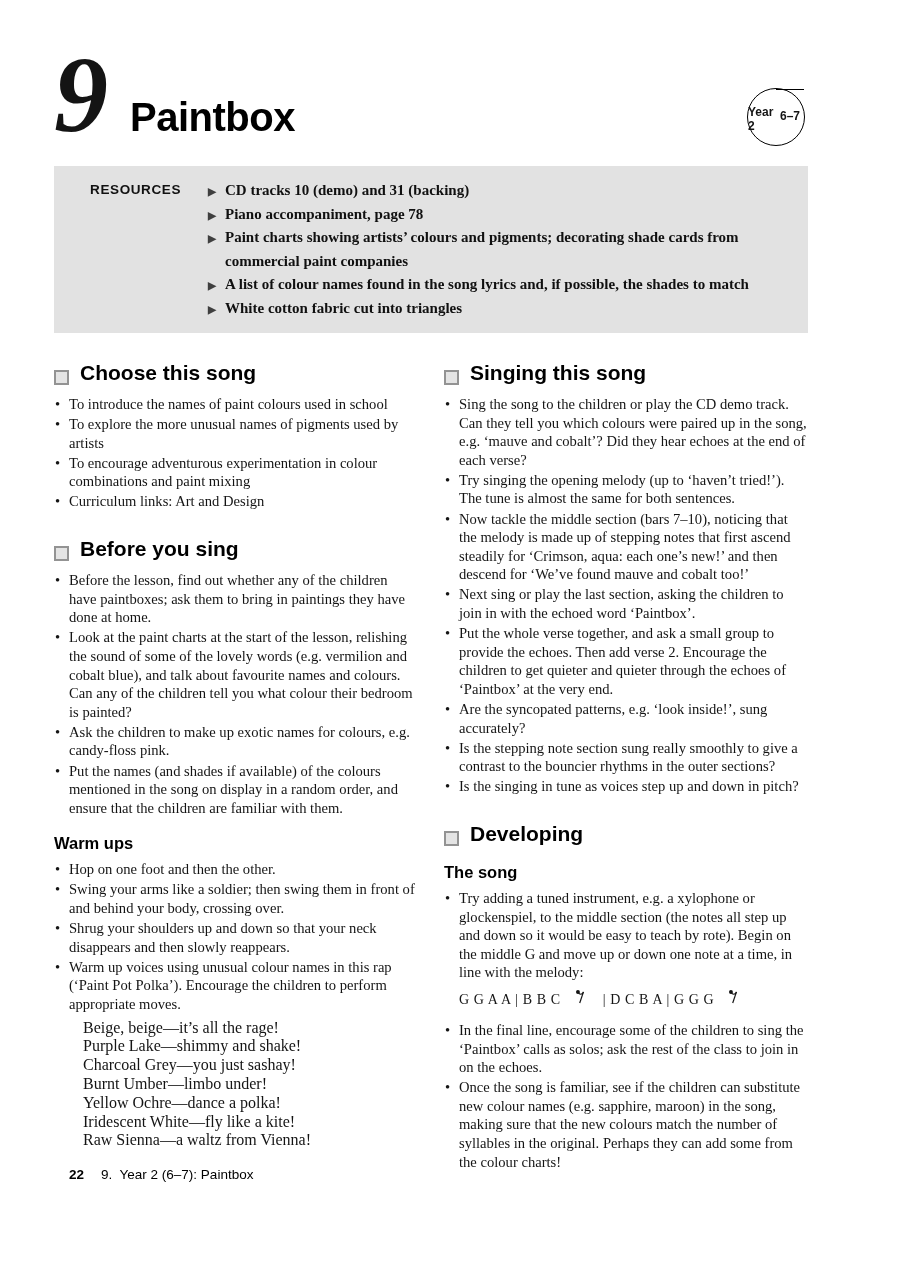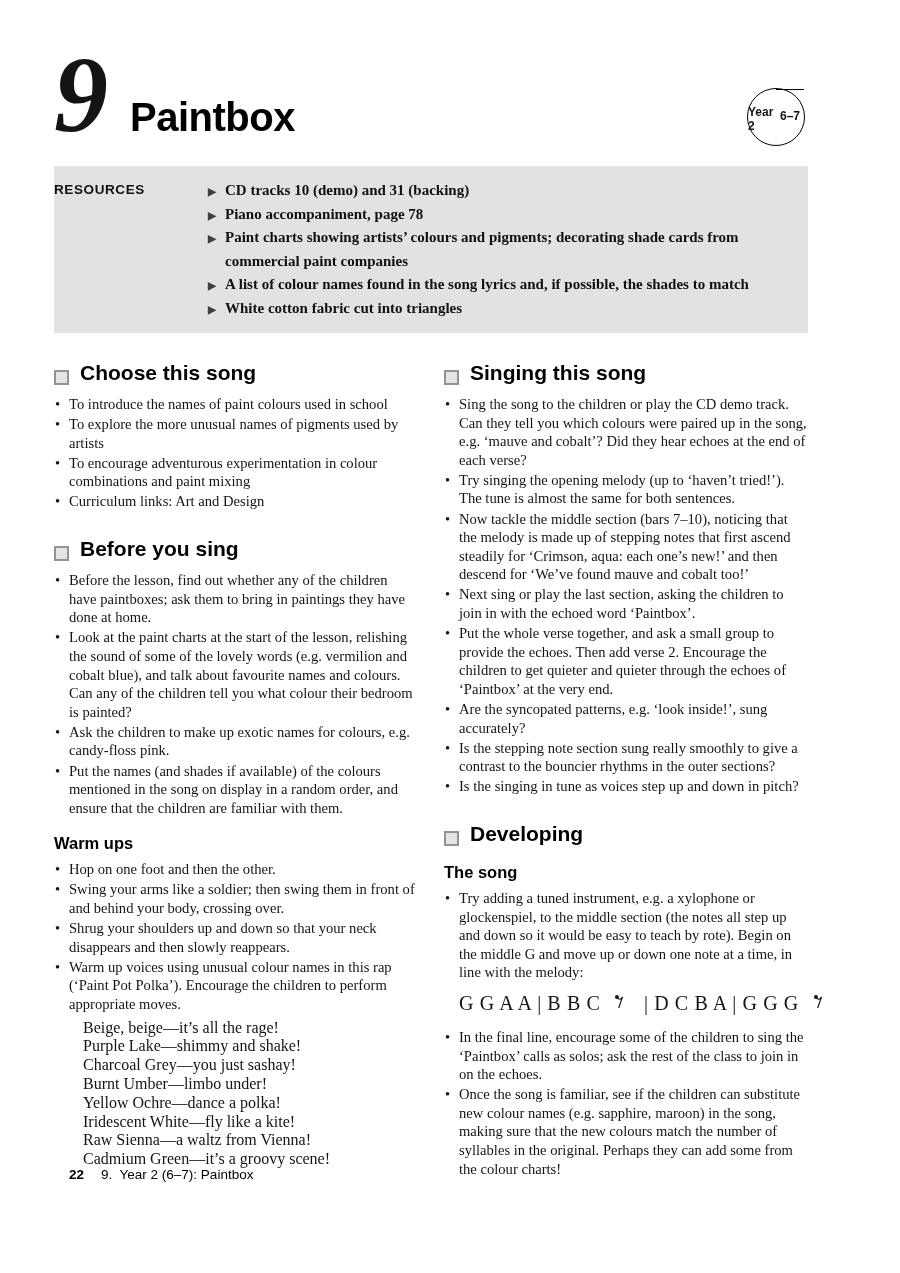--- a/index.html
+++ b/index.html
@@ -29,21 +29,21 @@
   }
   .badge-top { flex: 1; display: flex; align-items: center; justify-content: center; padding-top: 3px; }
   .badge-bottom { flex: 1; border-top: 1.4px solid #000; display: flex; align-items: center; justify-content: center; padding-bottom: 3px; }
 
   
   .resources {
     margin-top: 14px; background: var(--resources-bg, #e2e2e2);
     display: flex; padding: 13px 18px 13px 0;
   }
   .res-label {
-    width: 127px; flex: none;
+    width: 127px; text-align: right; flex: none;
     font-family: "Liberation Sans", sans-serif; font-weight: 600;
     font-size: 13.5px; letter-spacing: 0.6px; padding-top: 3px; color: #111;
   }
   .res-list { list-style: none; margin: 0 0 0 27px; padding: 0; flex: 1; }
   .res-item {
     position: relative; padding-left: 17px;
     font-size: 15px; font-weight: 600; line-height: 23.5px; color: #101010;
   }
   .res-item .arrow {
     position: absolute; left: 0; top: 1px; font-size: 10.5px;
@@ -72,22 +72,22 @@
   .bold { font-weight: 400; }
 
   .sub-h {
     font-family: "Liberation Sans", sans-serif; font-weight: 700;
     font-size: 16.5px; margin: 17px 0 7px; color: #000;
   }
 
   .rap { margin: 5px 0 0 29px; font-size: 16px; line-height: 18.8px; }
 
   .melody {
-    margin: 10px 0 13px 15px; font-size: 20px; letter-spacing: 0.6px;
-    display: flex; align-items: center; white-space: pre; gap: 12px;
+    margin: 10px 0 13px 15px; font-size: 14px; letter-spacing: 0.6px;
+    display: flex; align-items: flex-start; white-space: pre; gap: 12px;
   }
   .rest-icon { width: 10px; height: 15px; margin: -3px 2px 0 2px; flex: none; }
   .rest-icon .stroke { stroke: #141414; stroke-width: 1.3; fill: none; }
   .rest-icon .fill { fill: #141414; }
 
   .footer {
     position: absolute; left: 54px; bottom: 76px;
     font-family: "Liberation Sans", sans-serif; font-size: 13.5px; color: #000;
     white-space: pre;
   }
@@ -152,21 +152,20 @@
             <li>Warm up voices using unusual colour names in this rap (‘Paint Pot Polka’). Encourage the children to perform appropriate moves.</li>
           </ul>
           <div class="rap">
             <div>Beige, beige—it’s all the rage!</div>
             <div>Purple Lake—shimmy and shake!</div>
             <div>Charcoal Grey—you just sashay!</div>
             <div>Burnt Umber—limbo under!</div>
             <div>Yellow Ochre—dance a polka!</div>
             <div>Iridescent White—fly like a kite!</div>
             <div>Raw Sienna—a waltz from Vienna!</div>
-            <div>Cadmium Green—it’s a groovy scene!</div>
           </div>
         </section>
 
       </div>
 
       <div class="col">
 
         <section>
           <h2 class="sec-h">
             <span class="sq"></span>

